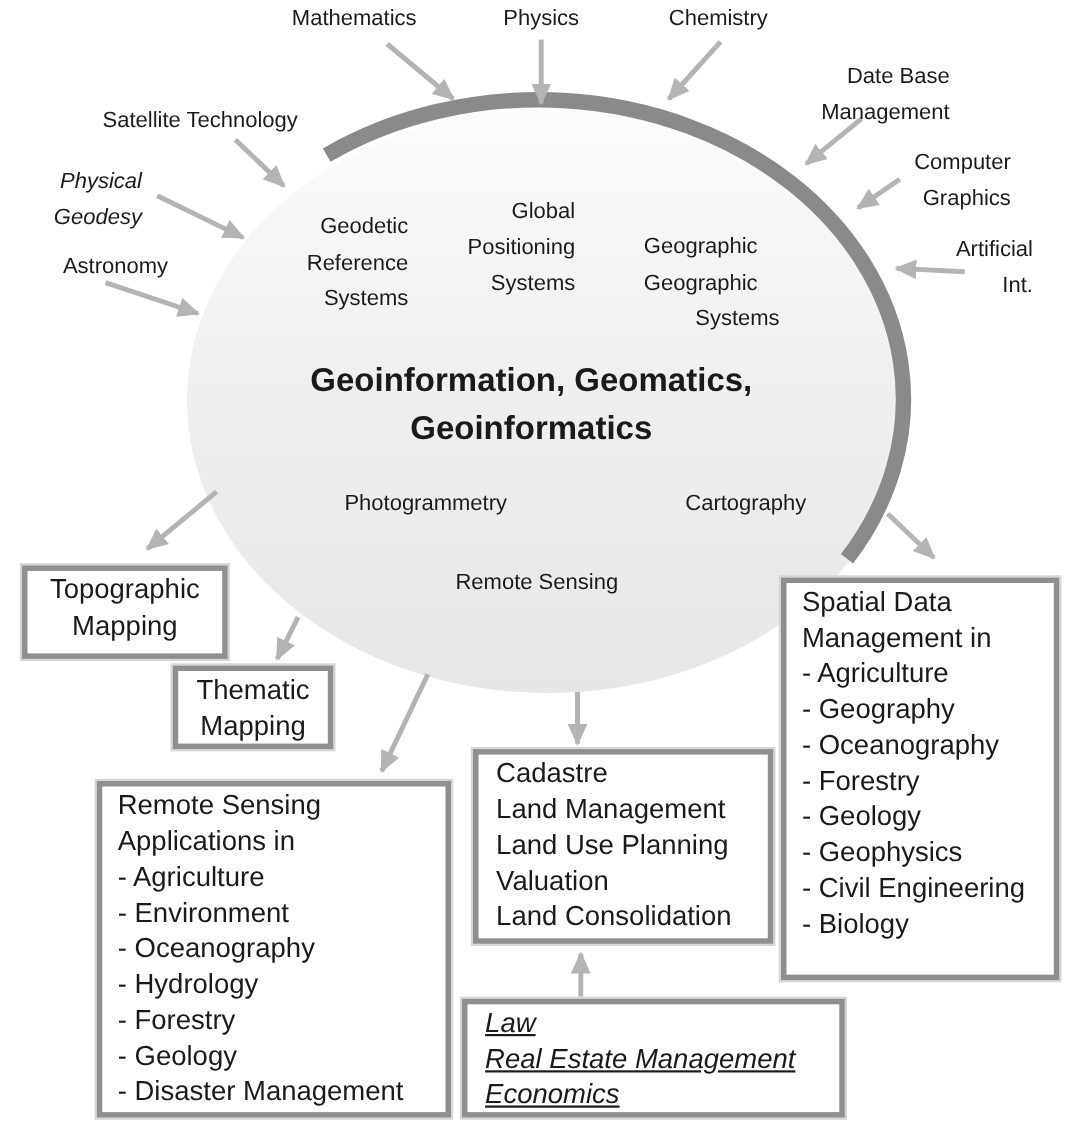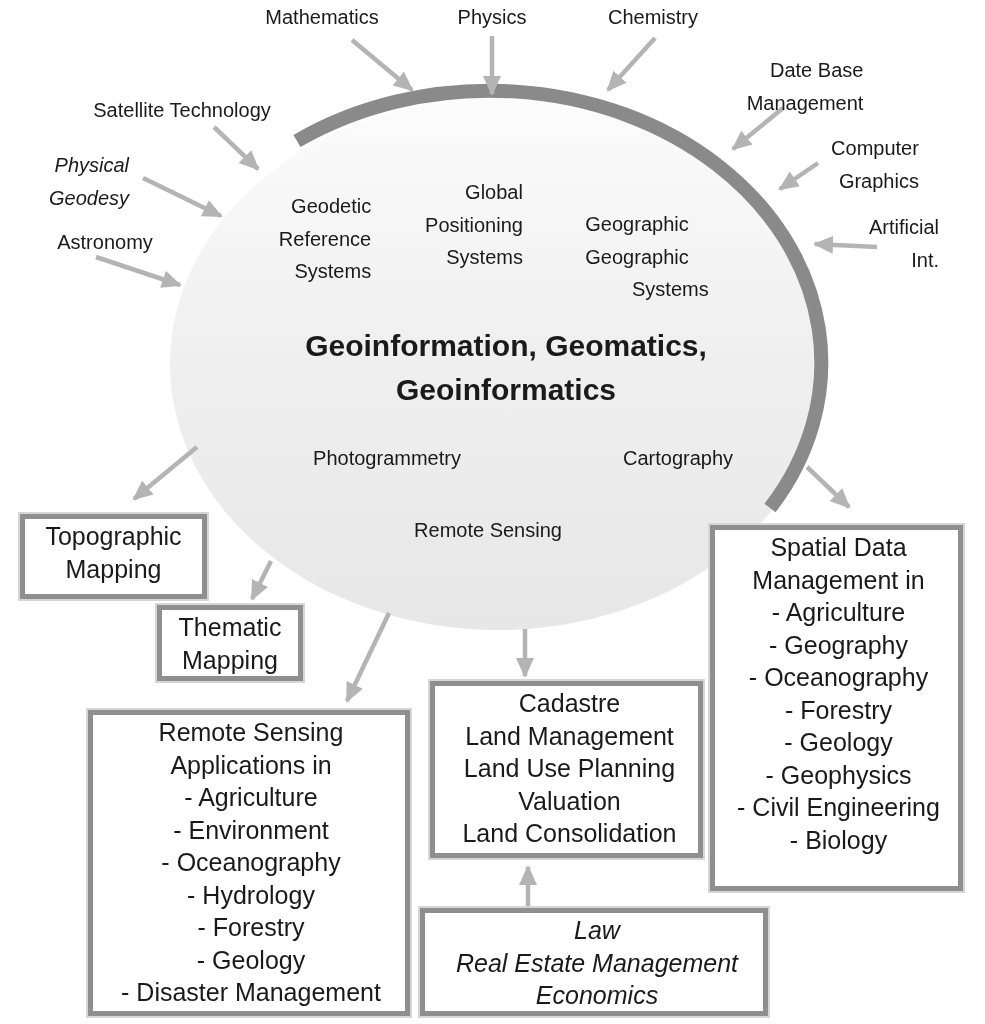--- a/index.html
+++ b/index.html
@@ -30,21 +30,20 @@
     position:absolute;transform:translate(-50%,-50%);text-align:center;
     font-weight:bold;font-size:30px;line-height:44px;white-space:nowrap;z-index:2;
   }
   .title .ln{display:block;}
   .box{
     position:absolute;box-sizing:border-box;background:#fff;
     border:5px solid var(--box-border);
     box-shadow:0 0 0 2px var(--box-outline);
     font-size:25px;line-height:32.5px;white-space:nowrap;z-index:2;
     padding:1px 10px;
-    text-align:center;
   }
   .box .ln{display:block;}
   .box.center-text{text-align:center;padding:1px 0;}
   .box.italic{font-style:italic;}
 </style>
 </head>
 <body>
 
 <div class="canvas">
 
@@ -123,21 +122,21 @@
     <span class="ln">Global</span>
     <span class="ln">Positioning</span>
     <span class="ln">Systems</span>
   </div>
   <div class="label" style="left:637px;top:257px;">
     <span class="ln">Geographic</span>
     <span class="ln">Geographic</span>
     <span class="ln shift-r">Systems</span>
   </div>
 
-  <div class="title" style="left:506px;top:368px;text-align:center;">
+  <div class="title" style="left:483px;top:368px;text-align:center;">
     <span class="ln">Geoinformation, Geomatics,</span>
     <span class="ln">Geoinformatics</span>
   </div>
 
   <div class="label" style="left:387px;top:458px;">
     <span class="ln">Photogrammetry</span>
   </div>
   <div class="label" style="left:642px;top:458px;margin-left:36px;">
     <span class="ln">Cartography</span>
   </div>
@@ -168,21 +167,21 @@
   </div>
 
   <div class="box" style="left:430px;top:681px;width:273px;height:177px;padding-left:16px;">
     <span class="ln">Cadastre</span>
     <span class="ln">Land Management</span>
     <span class="ln">Land Use Planning</span>
     <span class="ln">Valuation</span>
     <span class="ln">Land Consolidation</span>
   </div>
 
-  <div class="box italic" style="left:420px;top:908px;width:348px;height:108px;padding-left:16px;">
+  <div class="box italic" style="left:420px;top:908px;width:348px;height:108px;padding-left:16px;text-decoration:underline;">
     <span class="ln">Law</span>
     <span class="ln">Real Estate Management</span>
     <span class="ln">Economics</span>
   </div>
 
   <div class="box" style="left:710px;top:525px;width:253px;height:366px;padding-left:14px;">
     <span class="ln">Spatial Data</span>
     <span class="ln">Management in</span>
     <span class="ln">- Agriculture</span>
     <span class="ln">- Geography</span>

